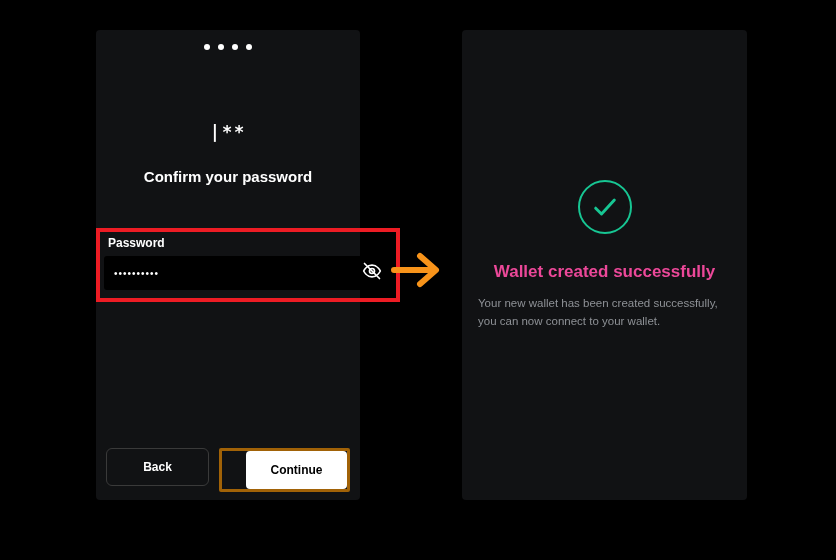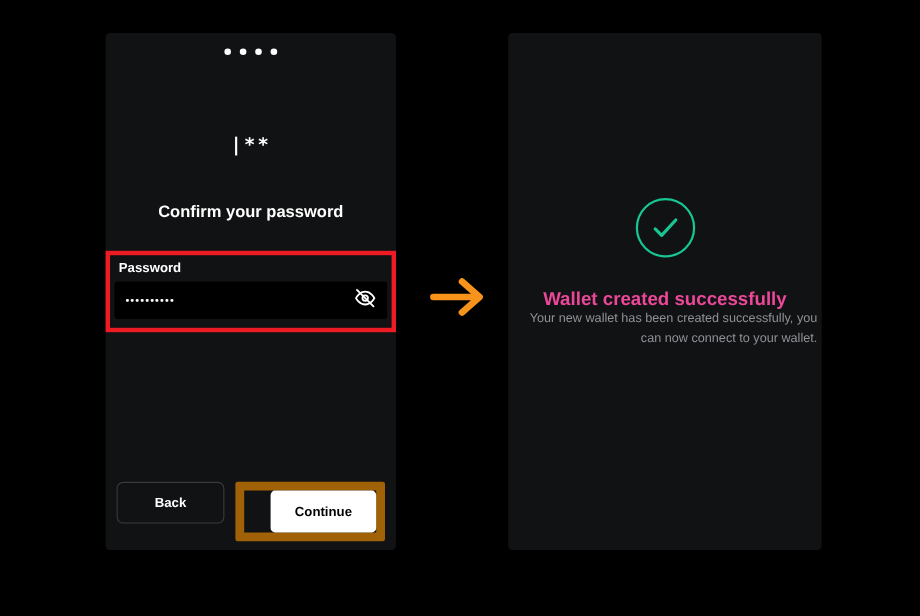--- a/index.html
+++ b/index.html
@@ -48,27 +48,27 @@
       font-size: 17px;
       font-weight: 600;
       letter-spacing: 2px;
       font-family: monospace;
     }
     .title-left {
       color: #fff;
       text-align: center;
       font-size: 15px;
       font-weight: 700;
-      margin-top: 42px;
+      margin-top: 26px;
     }
     .field-box {
       position: absolute;
       left: 0;
       top: 198px;
-      width: 264px;
+      width: 304px;
       height: 74px;
       border: 4px solid #ed1c24;
       box-sizing: border-box;
     }
     .field-label {
       color: #fff;
       font-size: 12px;
       font-weight: 600;
       padding: 4px 8px 0 8px;
     }
@@ -106,21 +106,21 @@
       background: transparent;
       border: 1px solid #3a3a3a;
       border-radius: 6px;
       color: #fff;
       font-size: 12px;
       font-weight: 600;
       cursor: pointer;
     }
     .btn-continue-wrap {
       flex: 1;
-      border: 8px solid #a16207;
+      border: 3px solid #a16207;
       border-radius: 2px;
       padding-left: 24px;
     }
     .btn-continue {
       width: 100%;
       height: 38px;
       background: #fff;
       border: none;
       border-radius: 4px;
       color: #000;
@@ -150,23 +150,23 @@
       color: #ec4899;
       font-size: 17px;
       font-weight: 700;
       text-align: center;
       margin-top: 28px;
     }
     .desc-right {
       color: #8e9196;
       font-size: 11.5px;
       line-height: 1.55;
-      text-align: right;
-      margin-top: 0;
-      padding: 0 4px;
+      text-align: left;
+      margin-top: 13px;
+      padding: 0 16px;
     }
     .btn-close-wrap {
       position: absolute;
       left: 6px;
       right: 6px;
       bottom: 16px;
       border: 4px solid #ed1c24;
       border-radius: 2px;
     }
     .btn-close {

